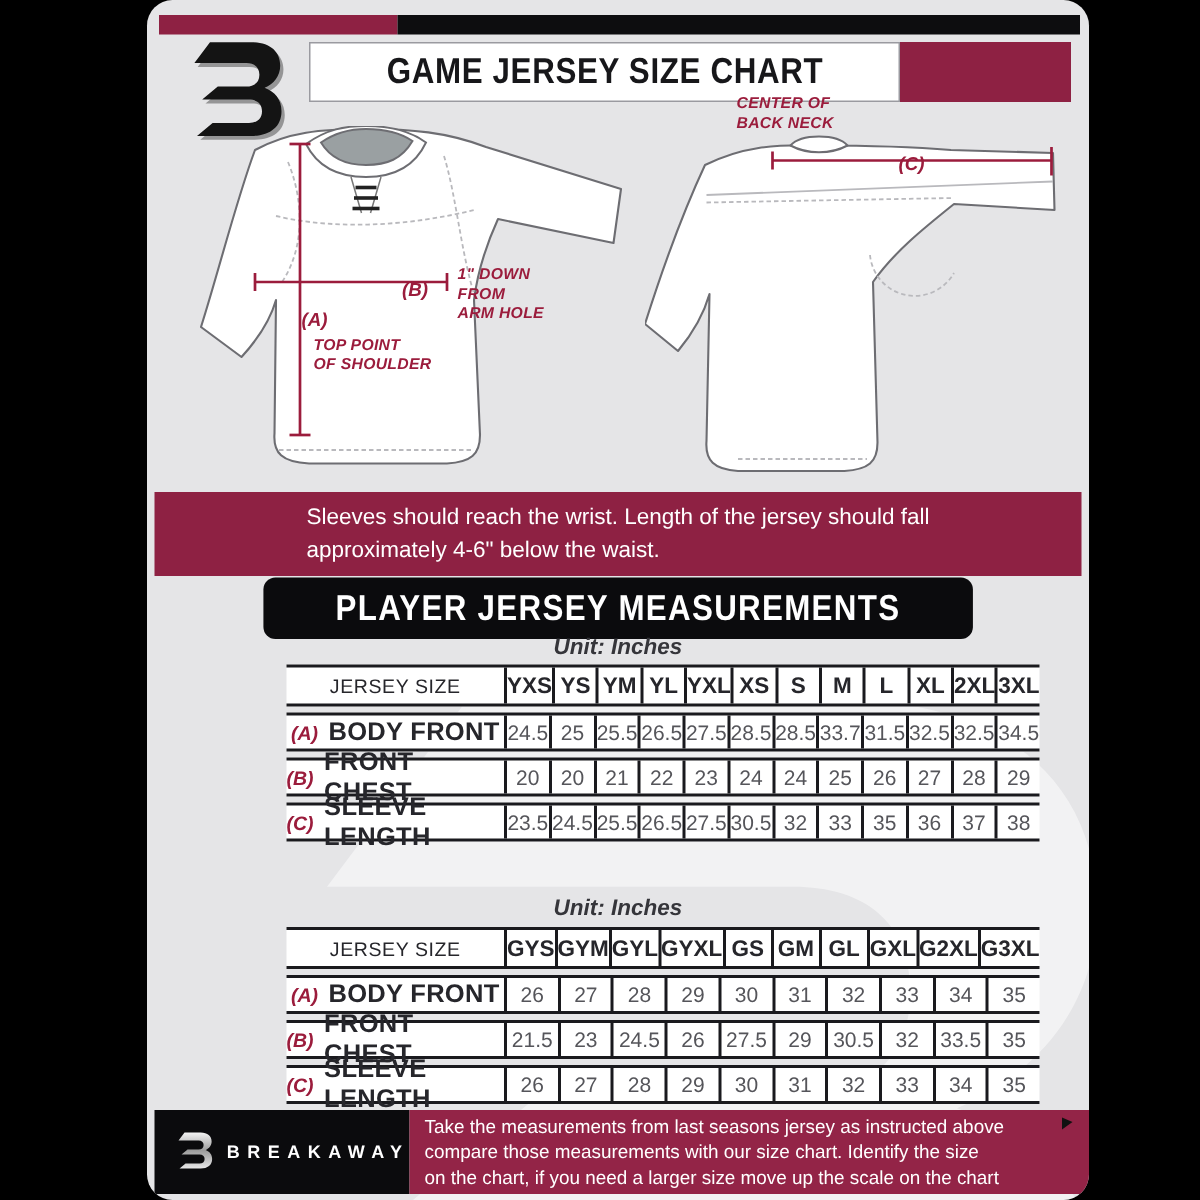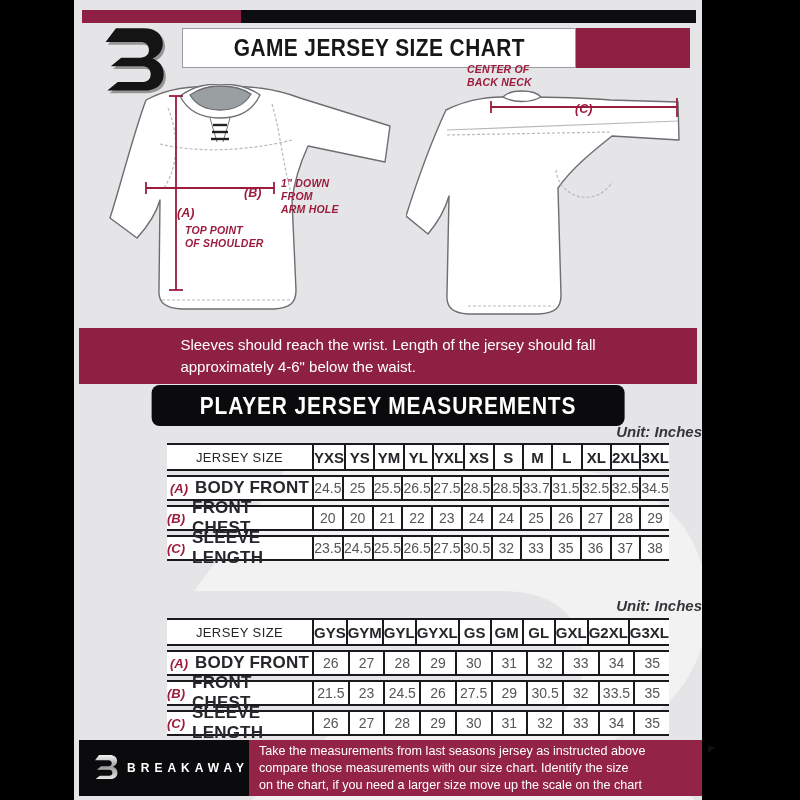--- a/index.html
+++ b/index.html
@@ -2,21 +2,21 @@
 <html style="--maroon: #8e2143; --maroon-line: #9b1c3c; --ink: #0d0d0f; --panel: #e5e5e7;"><head>
 <meta charset="utf-8">
 <style>
   :root{
     --maroon:#8e2143; --maroon-line:#9b1c3c; --ink:#0d0d0f;
     --panel:#e5e5e7; --table-line:#1a1a1e; --val:#55555a; --head:#26262b;
   }
   *{margin:0;padding:0;box-sizing:border-box;}
   html,body{width:800px;height:800px;}
   body{background:#000;font-family:"Liberation Sans",sans-serif;position:relative;overflow:hidden;}
-  .panel{position:absolute;left:74px;top:0;width:628px;height:800px;background:var(--panel);overflow:hidden;}
+  .panel{position:absolute;left:98px;top:0;width:628px;height:800px;background:var(--panel);overflow:hidden;border-radius:17px;}
   .abs{position:absolute;}
   .cond{display:inline-block;transform:scaleX(.87);transform-origin:center;white-space:nowrap;}
 
   
   .topbar-maroon{left:8px;top:10px;width:159px;height:13px;background:var(--maroon);}
   .topbar-black{left:167px;top:10px;width:455px;height:13px;background:var(--ink);}
   .title-box{left:108px;top:28px;width:394px;height:40px;background:#fff;border:1px solid #9a9aa0;
              display:flex;align-items:center;justify-content:center;z-index:3;}
   .title-box span{font-size:24px;font-weight:bold;color:#17171a;letter-spacing:.5px;}
   .title-maroon{left:502px;top:28px;width:114px;height:40px;background:var(--maroon);}
@@ -29,21 +29,21 @@
 
   
   .notice{left:5px;top:328px;width:618px;height:56px;background:var(--maroon);color:#fff;
           display:flex;align-items:center;justify-content:center;text-align:left;
           font-size:15px;font-weight:500;line-height:1.5;white-space:pre-line;z-index:2;}
 
   
   .section-box{left:50%;transform:translateX(-50%);height:41px;background:#0b0b0d;border-radius:8px;
                display:flex;align-items:center;justify-content:center;padding:0 20px;z-index:2;}
   .section-box span{color:#fff;font-size:24px;font-weight:bold;letter-spacing:1px;}
-  .unit{left:0;width:100%;text-align:right;color:#35353a;font-size:15px;font-weight:bold;font-style:italic;z-index:2;}
+  .unit{left:0;width:100%;text-align:center;color:#35353a;font-size:15px;font-weight:bold;font-style:italic;z-index:2;}
 
   
   .mtable{left:45px;width:550px;z-index:2;}
   .mrow{display:flex;background:#fff;border-top:2px solid var(--table-line);border-bottom:2px solid var(--table-line);margin-top:4px;margin-left:48px;}
   .mrow:first-child{margin-top:0;}
   .mrow.header{height:28px;}
   .mrow.body{height:26px;}
   .mcell{display:flex;align-items:center;justify-content:center;}
   .mcell.label-col{width:145px;flex:none;}
   .mcell.size-col{flex:1;border-left:2px solid var(--table-line);font-weight:bold;font-size:15px;color:var(--head);}

